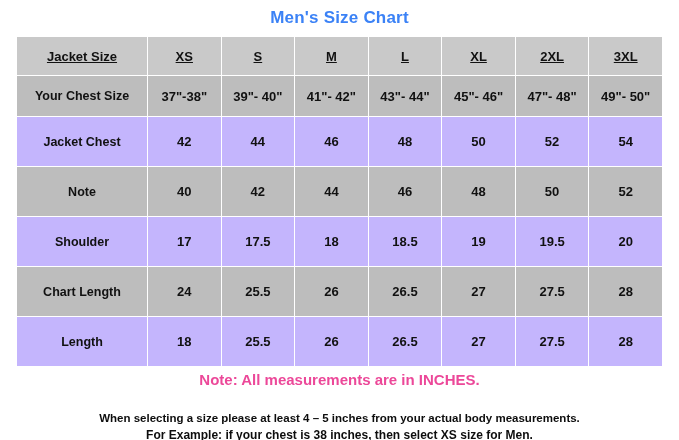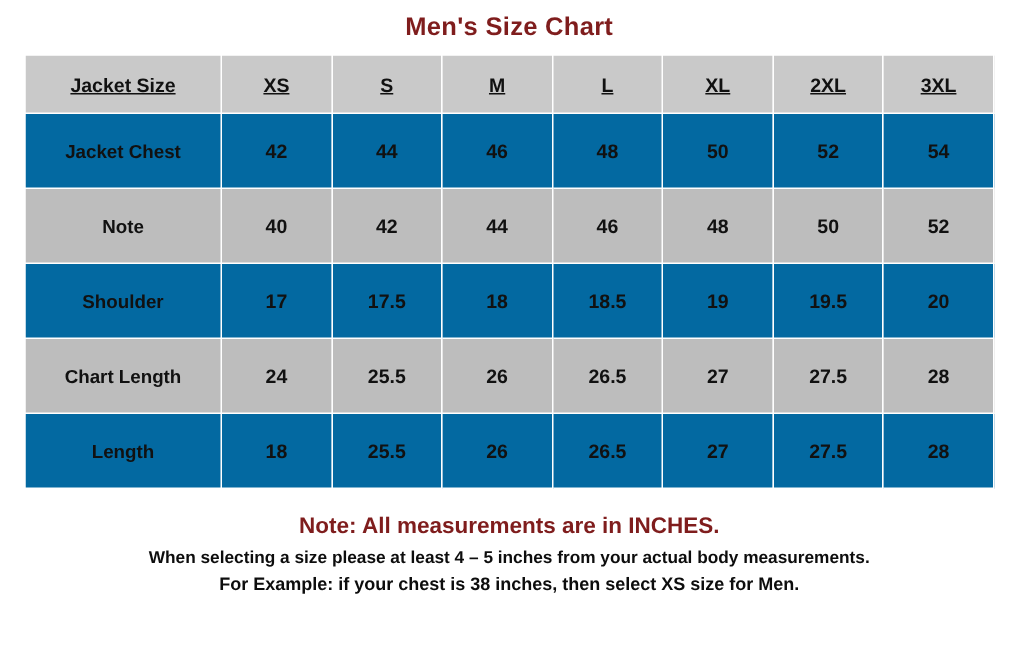--- a/index.html
+++ b/index.html
@@ -17,42 +17,42 @@
   .page {
     width: 679px;
     height: 440px;
     position: relative;
     box-sizing: border-box;
   }
   .title {
     text-align: center;
     font-size: 17px;
     font-weight: bold;
-    color: #7f1d1d;
+    color: #3b82f6;
     padding-top: 8px;
     padding-bottom: 8px;
     letter-spacing: 0.2px;
   }
   .table-wrap {
     padding: 0 16px;
   }
   table.size-chart {
     width: 647px;
     border-collapse: collapse;
     table-layout: fixed;
   }
   table.size-chart td {
     border: 1px solid #ffffff;
     text-align: center;
     vertical-align: middle;
     font-size: 13px;
     font-weight: bold;
     color: #111111;
     height: 47px;
-    background: #0369a1;
+    background: #c4b5fd;
   }
   table.size-chart tr.row-alt td {
     background: #bdbdbd;
   }
   table.size-chart td.label-cell {
     width: 128px;
     font-size: 12.5px;
   }
   table.size-chart tr.header-row td {
     background: #c9c9c9;
@@ -61,29 +61,29 @@
     text-decoration: underline;
   }
   table.size-chart tr.chest-row td {
     background: #bdbdbd;
     height: 38px;
   }
   .note {
     text-align: center;
     font-size: 15px;
     font-weight: bold;
-    color: #7f1d1d;
-    margin-top: 16px;
+    color: #ec4899;
+    margin-top: 4px;
   }
   .subnote {
     text-align: center;
     font-size: 11.5px;
     font-weight: bold;
     color: #0d0d0d;
-    margin-top: 7px;
+    margin-top: 24px;
   }
   .subnote2 {
     text-align: center;
     font-size: 12px;
     font-weight: bold;
     color: #0d0d0d;
     margin-top: 4px;
   }
 </style>
 </head>
@@ -98,20 +98,30 @@
       <tbody>
         <tr class="header-row">
           <td class="label-cell">Jacket Size</td>
           <td>XS</td>
           <td>S</td>
           <td>M</td>
           <td>L</td>
           <td>XL</td>
           <td>2XL</td>
           <td>3XL</td>
+        </tr>
+        <tr class="chest-row">
+          <td class="label-cell">Your Chest Size</td>
+          <td>37"-38"</td>
+          <td>39"- 40"</td>
+          <td>41"- 42"</td>
+          <td>43"- 44"</td>
+          <td>45"- 46"</td>
+          <td>47"- 48"</td>
+          <td>49"- 50"</td>
         </tr>
         <tr>
           <td class="label-cell">Jacket Chest</td>
           <td>42</td>
           <td>44</td>
           <td>46</td>
           <td>48</td>
           <td>50</td>
           <td>52</td>
           <td>54</td>

